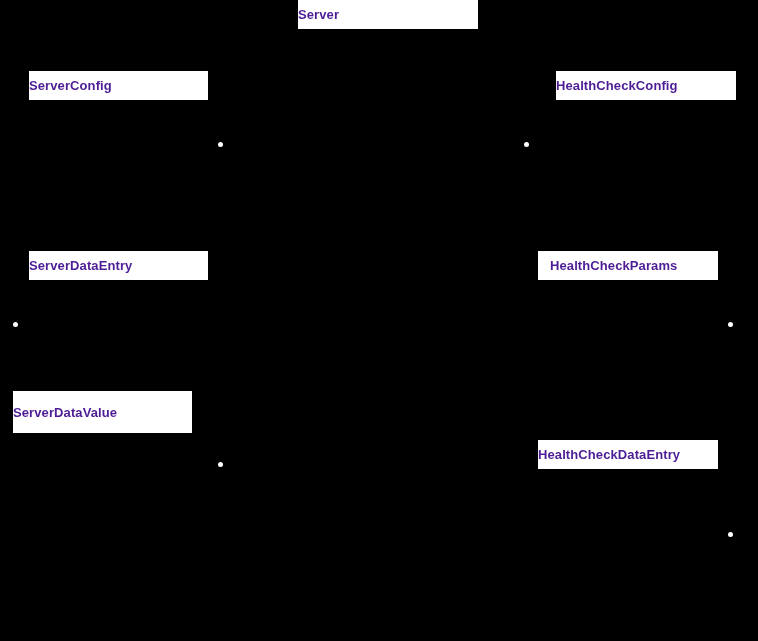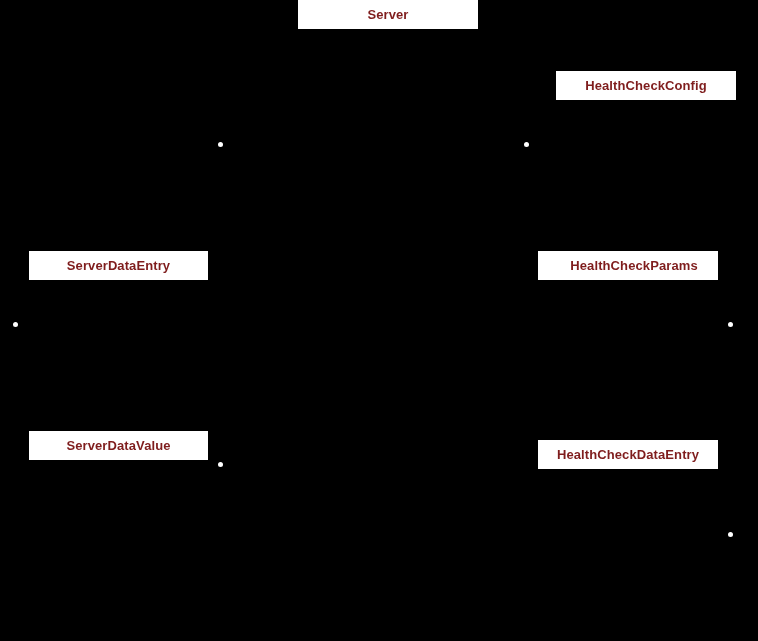--- a/index.html
+++ b/index.html
@@ -14,24 +14,23 @@
   #diagram-canvas {
     position: relative;
     width: 758px;
     height: 641px;
     background: #000000;
     overflow: hidden;
   }
   .class-box {
     position: absolute;
     background: #ffffff;
-    color: #7f1d1d;
+    color: #4c1d95;
     display: flex;
     align-items: center;
-    justify-content: center;
     box-sizing: border-box;
     font-family: "Liberation Sans", sans-serif;
     font-size: 13px;
     font-weight: 700;
     line-height: 1;
     letter-spacing: 0.1px;
     white-space: nowrap;
     user-select: none;
   }
   .class-box-label {
@@ -47,34 +46,37 @@
 </style>
 </head>
 <body>
 
 <div id="diagram-canvas">
 
   <div class="class-box" style="left:298px; top:0px; width:180px; height:29px;">
     <span class="class-box-label">Server</span>
   </div>
 
+  <div class="class-box" style="left:29px; top:71px; width:179px; height:29px;">
+    <span class="class-box-label">ServerConfig</span>
+  </div>
 
   <div class="class-box" style="left:538px; top:71px; width:180px; height:29px;margin-left:18px;">
     <span class="class-box-label">HealthCheckConfig</span>
   </div>
 
   <div class="class-box" style="left:29px; top:251px; width:179px; height:29px;">
     <span class="class-box-label">ServerDataEntry</span>
   </div>
 
   <div class="class-box" style="left:538px; top:251px; width:180px; height:29px;padding-left:12px;">
     <span class="class-box-label">HealthCheckParams</span>
   </div>
 
-  <div class="class-box" style="left:29px; top:391px; width:179px; height:29px;margin-top:40px;">
+  <div class="class-box" style="left:13px; top:391px; width:179px; height:42px;">
     <span class="class-box-label">ServerDataValue</span>
   </div>
 
   <div class="class-box" style="left:538px; top:440px; width:180px; height:29px;">
     <span class="class-box-label">HealthCheckDataEntry</span>
   </div>
 
   <div class="connector-dot" style="left:218px; top:142px; width:5px; height:5px;"></div>
   <div class="connector-dot" style="left:524px; top:142px; width:5px; height:5px;"></div>
   <div class="connector-dot" style="left:13px; top:322px; width:5px; height:5px;"></div>

